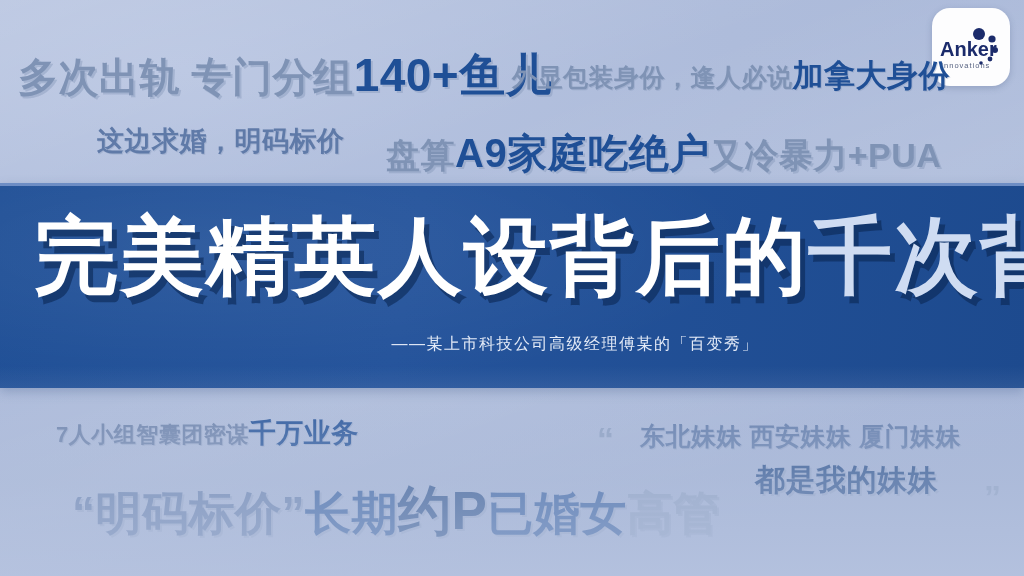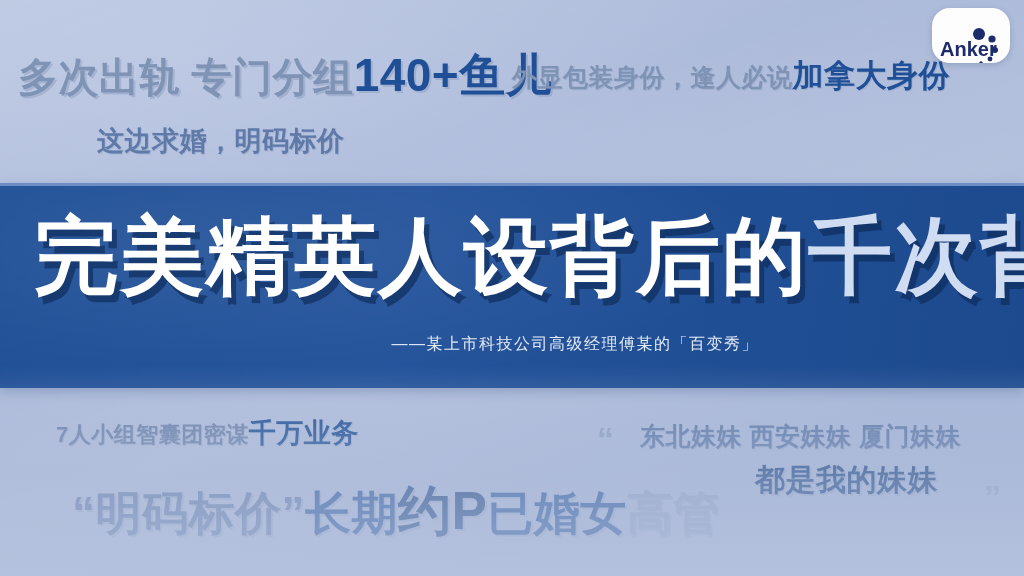--- a/index.html
+++ b/index.html
@@ -45,21 +45,21 @@
   #l-top1 { left:18px;  top:52px;  font-size:40px; }
   #l-top1 .big { font-size:46px; }
   #l-top2 { left:97px;  top:128px; font-size:27px; }
   #l-top3 { left:512px; top:60px;  font-size:25px; }
   #l-top3 .big { font-size:31px; }
   #l-top4 { left:386px; top:133px; font-size:34px; }
   #l-top4 .big { font-size:40px; }
 
   
   .logo{
-    position:absolute; right:14px; top:8px; width:78px; height:55px;
+    position:absolute; right:14px; top:8px; width:78px; height:78px;
     background:#fdfdfe; border-radius:18px;
     box-shadow:0 2px 6px rgba(60,80,120,.25);
     overflow:hidden;
   }
   .logo svg{ display:block; width:78px; height:78px; }
 
   
   .banner{
     position:absolute; left:0; right:0; top:183px; height:205px;
     background:linear-gradient(100deg,#1f4f96 0%,#24539b 40%,#1d4a8e 100%);
@@ -114,20 +114,23 @@
   <div class="ln sh" id="l-top1">
     <span class="grey">多次出轨 专门分组</span><span class="navy big">140+鱼儿</span>
   </div>
 
   <div class="ln sh2 mid" id="l-top2">这边求婚，明码标价</div>
 
   <div class="ln sh2" id="l-top3">
     <span class="grey">外显包装身份，逢人必说</span><span class="navy big">加拿大身份</span>
   </div>
 
+  <div class="ln sh" id="l-top4">
+    <span class="grey">盘算</span><span class="navy big">A9家庭吃绝户</span><span class="grey">又冷暴力+PUA</span>
+  </div>
 
   <div class="banner">
     <div class="headline">
       <span class="w">完美精英人设背后的</span><span class="b">千次背叛</span>
     </div>
     <div class="subline">——某上市科技公司高级经理傅某的「百变秀」</div>
   </div>
 
   <div class="ln sh2" id="l-b1">
     <span class="grey2">7人小组智囊团密谋</span><span class="navy big">千万业务</span>

